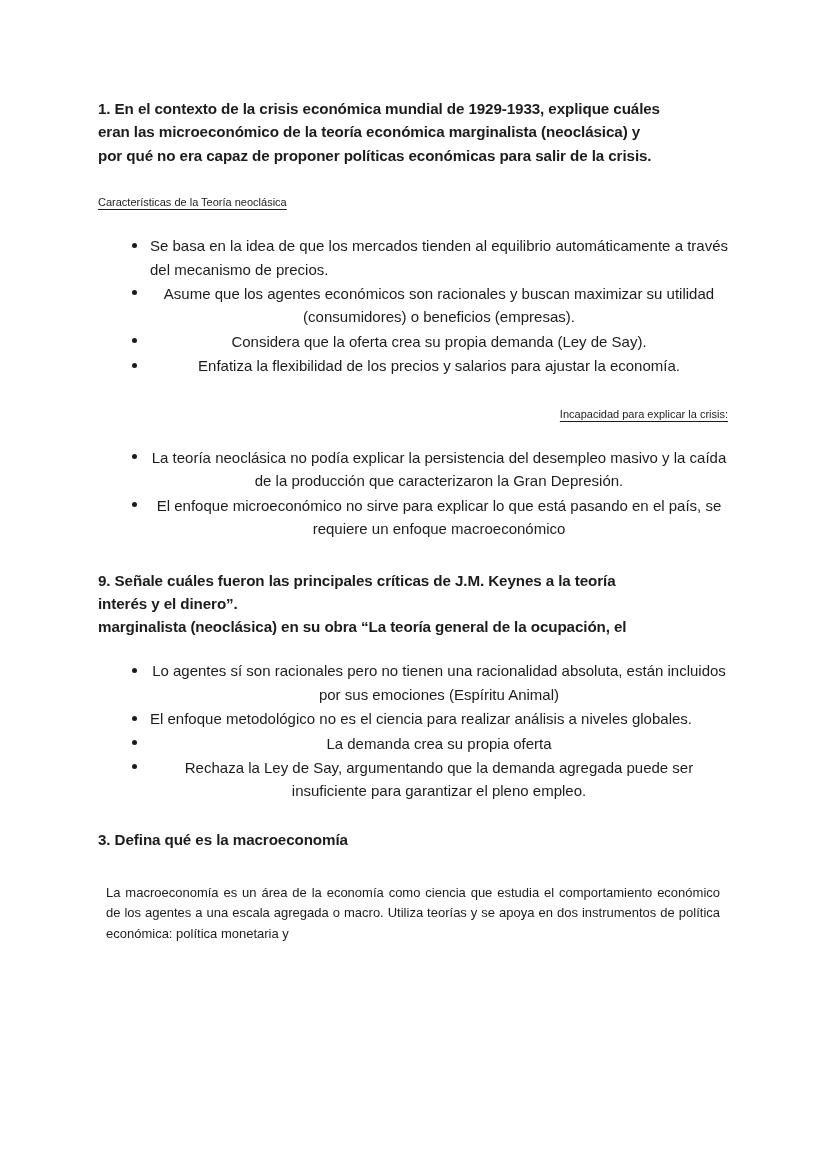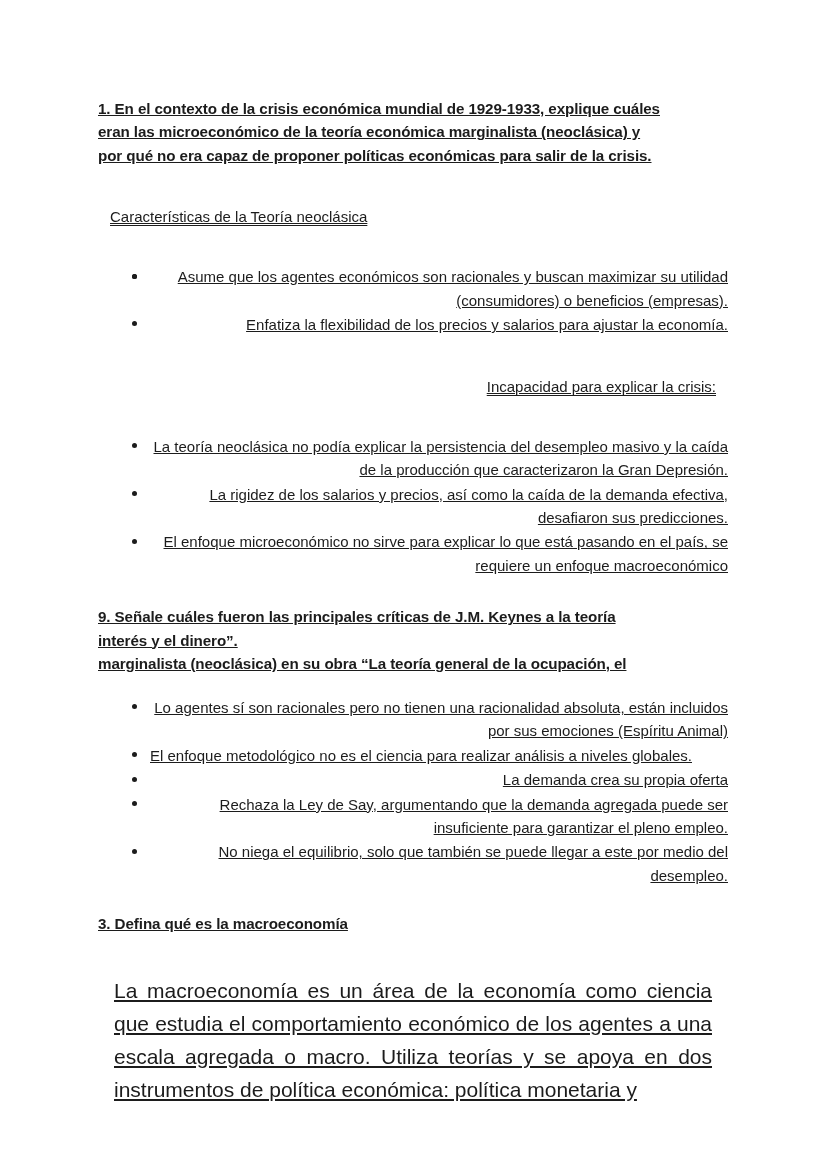--- a/index.html
+++ b/index.html
@@ -17,21 +17,20 @@
     overflow: hidden;
   }
 
   .page {
     position: relative;
     box-sizing: border-box;
     width: 828px;
     height: 1169px;
     background: #ffffff;
     padding: 97px 100px 40px 98px;
-    text-decoration: underline;
   }
 
   .doc-body {
     width: 630px;
   }
 
   
   .q-heading {
     font-size: 15.2px;
     font-weight: bold;
@@ -40,24 +39,24 @@
     margin: 0;
     text-align: left;
   }
   .q-heading .ln {
     display: block;
     white-space: nowrap;
   }
 
   
   .sub-heading {
-    font-size: 15px;
+    font-size: 11px;
     font-weight: normal;
     line-height: 1.5;
-    margin: 12px;
+    margin: 0;
     display: block;
   }
   .sub-heading .u {
     text-decoration: underline;
     text-underline-offset: 2.5px;
     text-decoration-thickness: 1px;
   }
   .sub-heading.indented {
     padding-left: 3px;
     text-align: right;
@@ -68,42 +67,42 @@
     list-style: none;
     margin: 0;
     padding: 0;
   }
   ul.bullets > li {
     position: relative;
     padding-left: 52px;
     font-size: 15px;
     line-height: 1.56;
     margin: 0 0 1px 0;
-    text-align: right;
+    text-align: center;
   }
   ul.bullets > li.justify {
     text-align: justify;
     text-justify: inter-word;
   }
   ul.bullets > li .dot {
     position: absolute;
     left: 34px;
     top: 0.555em;
     width: 5px;
     height: 5px;
     background: #1c1c1c;
     border-radius: 50%;
     display: block;
   }
 
   
   .para {
-    font-size: 21px;
+    font-size: 13px;
     line-height: 1.56;
-    margin: 16px;
+    margin: 8px;
     text-align: justify;
     text-justify: inter-word;
   }
 
   
   .sp-27 { height: 27px; }
   .sp-24 { height: 24px; }
   .sp-21 { height: 21px; }
 </style>
 </head>
@@ -122,47 +121,48 @@
 
     <div class="sub-heading">
       <span class="u">Características de la Teoría neoclásica</span>
     </div>
 
     <div class="sp-24"></div>
 
     <ul class="bullets">
       <li class="justify">
         <span class="dot"></span>
+        <span>Se basa en la idea de que los mercados tienden al equilibrio automáticamente a través del mecanismo de precios.</span>
       </li>
       <li>
         <span class="dot"></span>
         <span>Asume que los agentes económicos son racionales y buscan maximizar su utilidad (consumidores) o beneficios (empresas).</span>
+      </li>
+      <li>
+        <span class="dot"></span>
+        <span>Considera que la oferta crea su propia demanda (Ley de Say).</span>
       </li>
       <li>
         <span class="dot"></span>
         <span>Enfatiza la flexibilidad de los precios y salarios para ajustar la economía.</span>
       </li>
     </ul>
 
     <div class="sp-27"></div>
 
     <div class="sub-heading indented">
       <span class="u">Incapacidad para explicar la crisis:</span>
     </div>
 
     <div class="sp-24"></div>
 
     <ul class="bullets">
       <li>
         <span class="dot"></span>
         <span>La teoría neoclásica no podía explicar la persistencia del desempleo masivo y la caída de la producción que caracterizaron la Gran Depresión.</span>
-      </li>
-      <li>
-        <span class="dot"></span>
-        <span>La rigidez de los salarios y precios, así como la caída de la demanda efectiva, desafiaron sus predicciones.</span>
       </li>
       <li>
         <span class="dot"></span>
         <span>El enfoque microeconómico no sirve para explicar lo que está pasando en el país, se requiere un enfoque macroeconómico</span>
       </li>
     </ul>
 
     <div class="sp-27"></div>
 
     <div class="q-heading">
@@ -183,24 +183,20 @@
         <span>El enfoque metodológico no es el ciencia para realizar análisis a niveles globales.</span>
       </li>
       <li>
         <span class="dot"></span>
         <span>La demanda crea su propia oferta</span>
       </li>
       <li>
         <span class="dot"></span>
         <span>Rechaza la Ley de Say, argumentando que la demanda agregada puede ser insuficiente para garantizar el pleno empleo.</span>
       </li>
-      <li>
-        <span class="dot"></span>
-        <span>No niega el equilibrio, solo que también se puede llegar a este por medio del desempleo.</span>
-      </li>
     </ul>
 
     <div class="sp-24"></div>
 
     <div class="q-heading">
       <span class="ln">3. Defina qué es la macroeconomía</span>
     </div>
 
     <div class="sp-24"></div>
 

